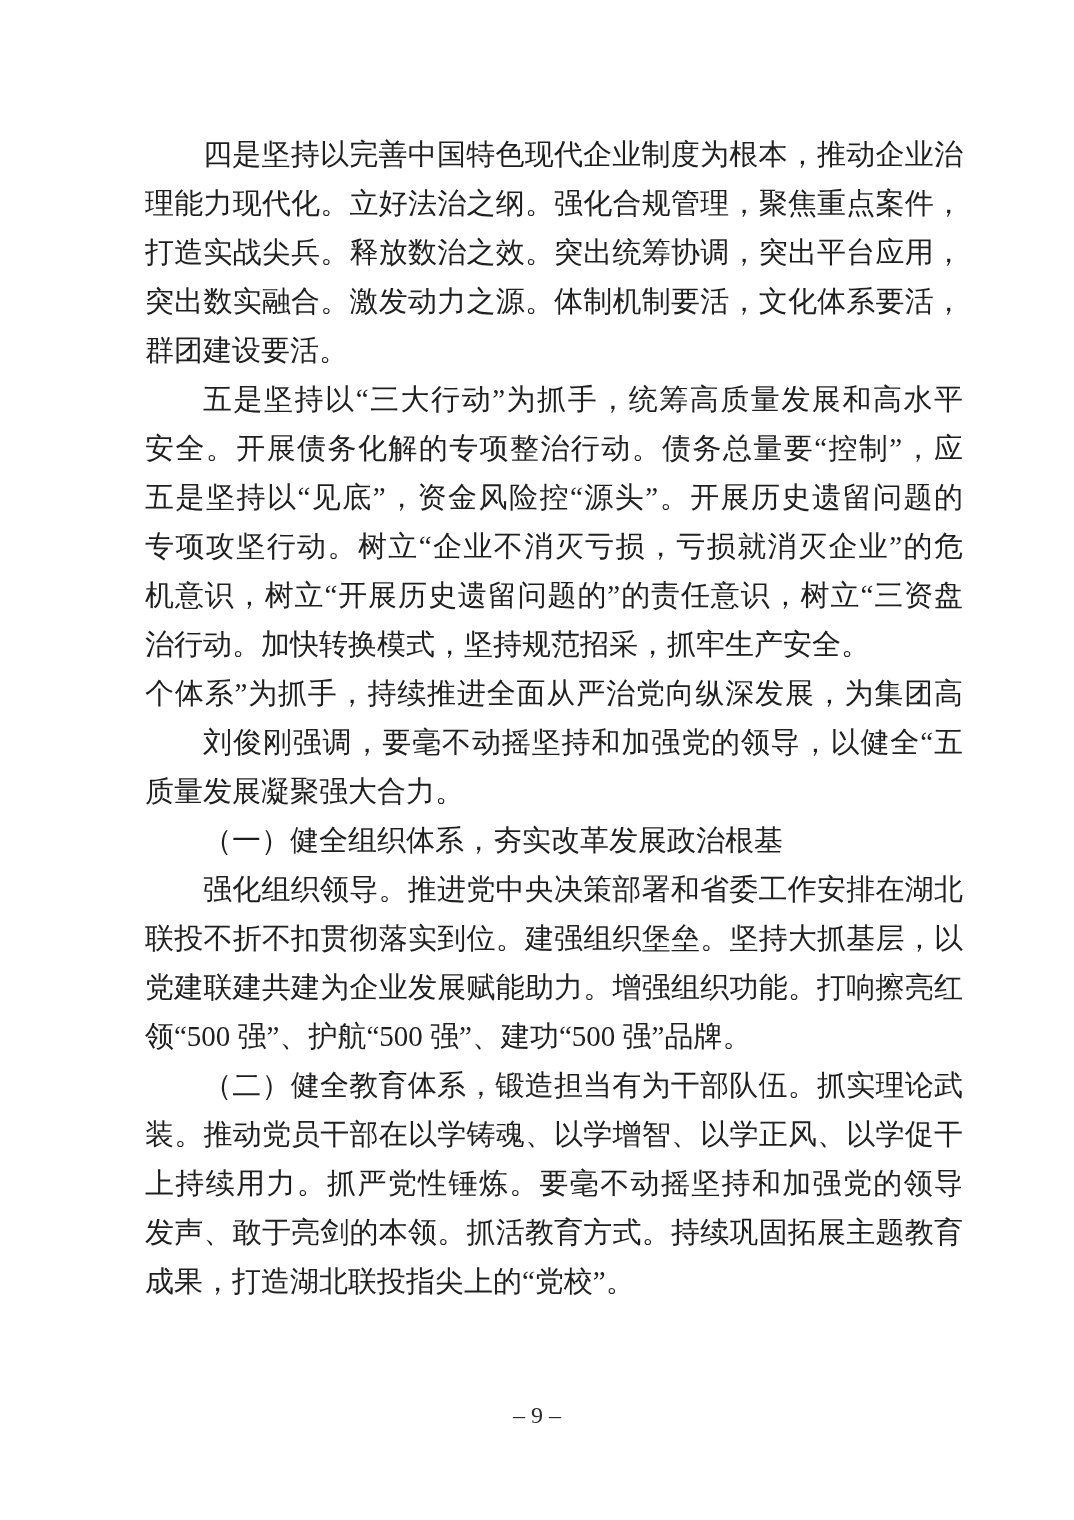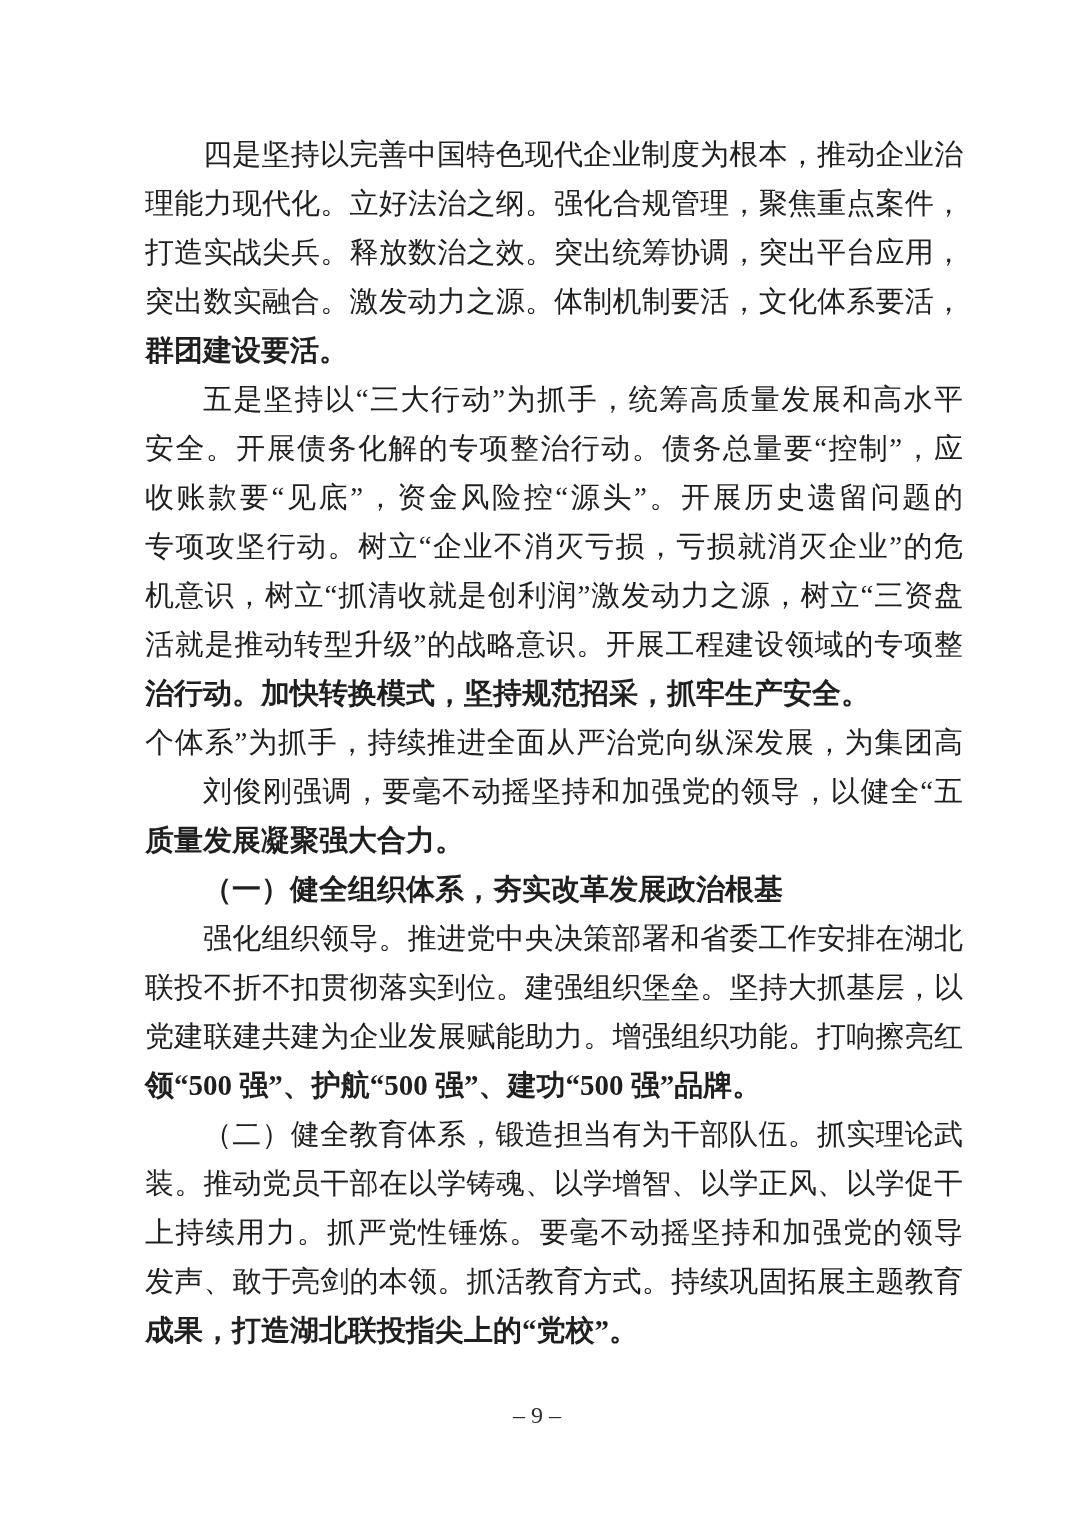--- a/index.html
+++ b/index.html
@@ -33,21 +33,20 @@
     height: 49px;
     text-align: justify;
     text-justify: inter-ideograph;
     overflow: visible;
   }
   .line.fill {
     text-align-last: justify;
   }
   .line.nofill {
     text-align-last: left;
-    font-weight: bold;
   }
   .line.indent {
     text-indent: 2em;
   }
   .page-footer {
     position: absolute;
     left: 0;
     top: 1402px;
     width: 100%;
     text-align: center;
@@ -66,24 +65,23 @@
   <div class="para">
         <div class="line fill indent">四是坚持以完善中国特色现代企业制度为根本，推动企业治</div>
         <div class="line fill">理能力现代化。立好法治之纲。强化合规管理，聚焦重点案件，</div>
         <div class="line fill">打造实战尖兵。释放数治之效。突出统筹协调，突出平台应用，</div>
         <div class="line fill">突出数实融合。激发动力之源。体制机制要活，文化体系要活，</div>
         <div class="line nofill">群团建设要活。</div>
       </div>
       <div class="para">
         <div class="line fill indent">五是坚持以“三大行动”为抓手，统筹高质量发展和高水平</div>
         <div class="line fill">安全。开展债务化解的专项整治行动。债务总量要“控制”，应</div>
-        <div class="line fill">收账款要“见底”，资金风险控“源头”。开展历史遗留问题的</div>
+        <div class="line fill">五是坚持以“见底”，资金风险控“源头”。开展历史遗留问题的</div>
         <div class="line fill">专项攻坚行动。树立“企业不消灭亏损，亏损就消灭企业”的危</div>
-        <div class="line fill">机意识，树立“抓清收就是创利润”激发动力之源，树立“三资盘</div>
-        <div class="line fill">活就是推动转型升级”的战略意识。开展工程建设领域的专项整</div>
+        <div class="line fill">机意识，树立“开展历史遗留问题的”的责任意识，树立“三资盘</div>
         <div class="line nofill">治行动。加快转换模式，坚持规范招采，抓牢生产安全。</div>
       </div>
       <div class="para">
         <div class="line fill">个体系”为抓手，持续推进全面从严治党向纵深发展，为集团高</div>
         <div class="line fill indent">刘俊刚强调，要毫不动摇坚持和加强党的领导，以健全“五</div>
         <div class="line nofill">质量发展凝聚强大合力。</div>
       </div>
       <div class="para">
         <div class="line nofill indent">（一）健全组织体系，夯实改革发展政治根基</div>
       </div>

